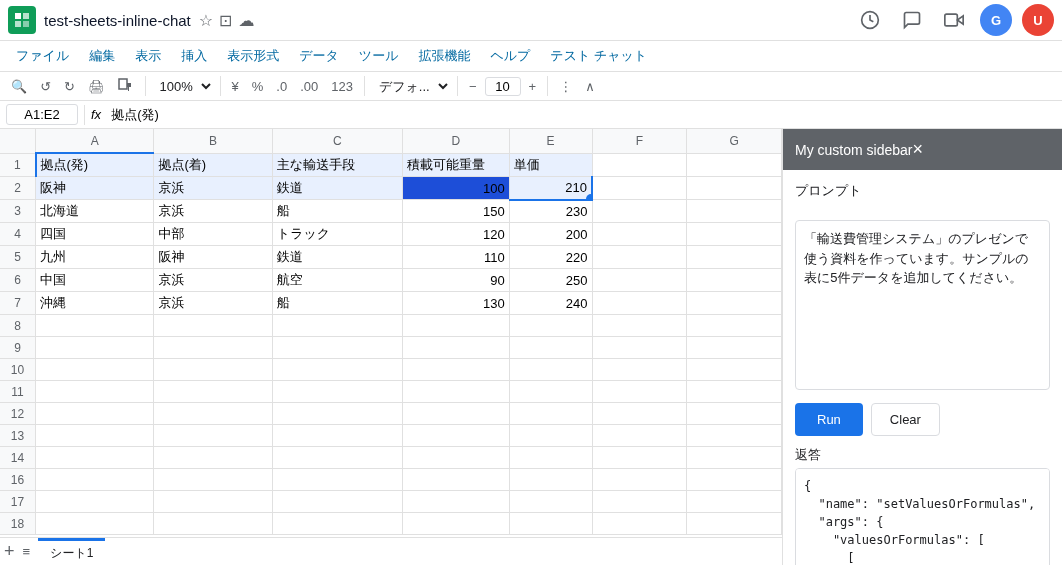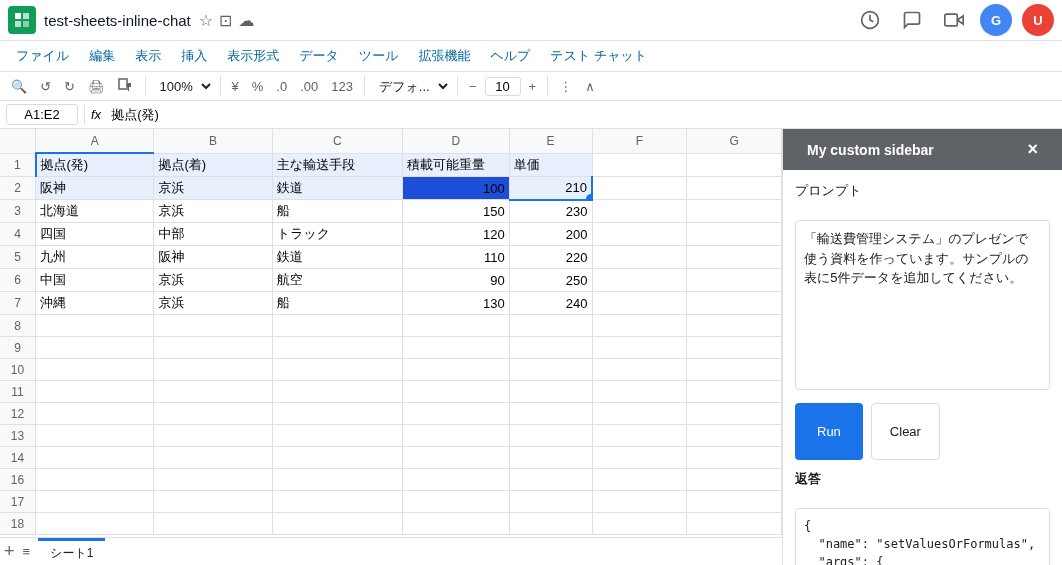--- a/index.html
+++ b/index.html
@@ -46,29 +46,29 @@
     .cell { border-right: 1px solid #e0e0e0; border-bottom: 1px solid #e0e0e0; padding: 2px 4px; font-size: 13px; height: 22px; white-space: nowrap; overflow: hidden; }
     .cell-number { text-align: right; }
 
     
     .sheet-tabs { height: 28px; display: flex; align-items: center; border-top: 1px solid #e0e0e0; background: #fff; padding: 0 4px; gap: 4px; }
     .sheet-tab { padding: 4px 12px; font-size: 12px; border-top: 3px solid #1a73e8; background: #fff; color: #202124; cursor: pointer; border-radius: 0; }
     .tab-add { color: #5f6368; font-size: 18px; cursor: pointer; }
 
     
     .sidebar { width: 280px; border-left: 1px solid #e0e0e0; display: flex; flex-direction: column; background: #fff; }
-    .sidebar-header { background: #5f6368; color: #fff; padding: 10px 24px; display: flex; align-items: center; justify-content: space-between; font-size: 14px; font-weight: 700; }
+    .sidebar-header { background: #5f6368; color: #fff; padding: 10px 12px; display: flex; align-items: center; font-size: 14px; font-weight: 400; }
     .sidebar-close { color: #fff; font-size: 18px; cursor: pointer; }
     .sidebar-body { flex: 1; overflow-y: auto; padding: 12px; display: flex; flex-direction: column; gap: 10px; }
     .sidebar-section-label { font-size: 13px; font-weight: 500; color: #202124; margin-bottom: 20px; }
     .sidebar-textarea { width: 100%; border: 1px solid #dadce0; border-radius: 4px; padding: 8px; font-size: 13px; resize: none; height: 170px; font-family: Arial, sans-serif; color: #202124; line-height: 1.5; }
     .sidebar-buttons { display: flex; gap: 8px; }
     .btn-run { background: #1a73e8; color: #fff; border: none; border-radius: 4px; padding: 8px 22px; font-size: 13px; cursor: pointer; font-weight: 500; }
-    .btn-clear { background: #fff; color: #202124; border: 1px solid #dadce0; border-radius: 4px; padding: 20px 18px; font-size: 13px; cursor: pointer; }
-    .sidebar-response-label { font-size: 13px; font-weight: 700; color: #202124; margin-bottom: 20px; }
+    .btn-clear { background: #fff; color: #202124; border: 1px solid #dadce0; border-radius: 4px; padding: 8px 18px; font-size: 13px; cursor: pointer; }
+    .sidebar-response-label { font-size: 13px; font-weight: 400; color: #202124; margin-bottom: 4px; }
     .sidebar-response { width: 100%; border: 1px solid #dadce0; border-radius: 4px; padding: 8px; font-size: 12px; font-family: monospace; color: #202124; background: #fff; height: 120px; overflow-y: auto; white-space: pre; line-height: 1.5; }
   </style>
 </head>
 <body>
 
 <div class="top-bar">
   <div class="app-icon">
     <svg width="18" height="18" viewBox="0 0 18 18">
         <rect x="2" y="2" width="6" height="6" fill="white"></rect>
         <rect x="10" y="2" width="6" height="6" fill="white" opacity="0.7"></rect>

